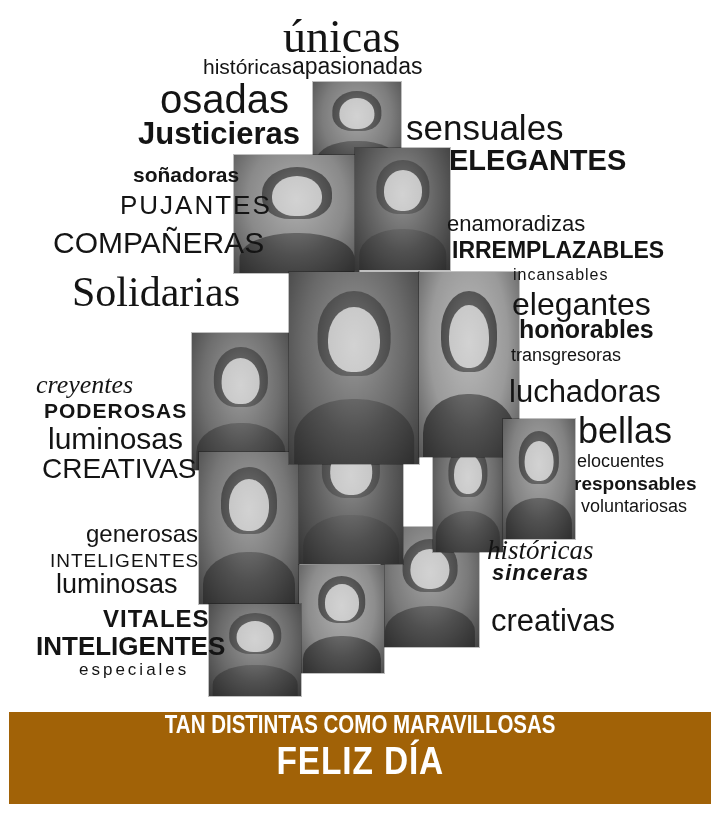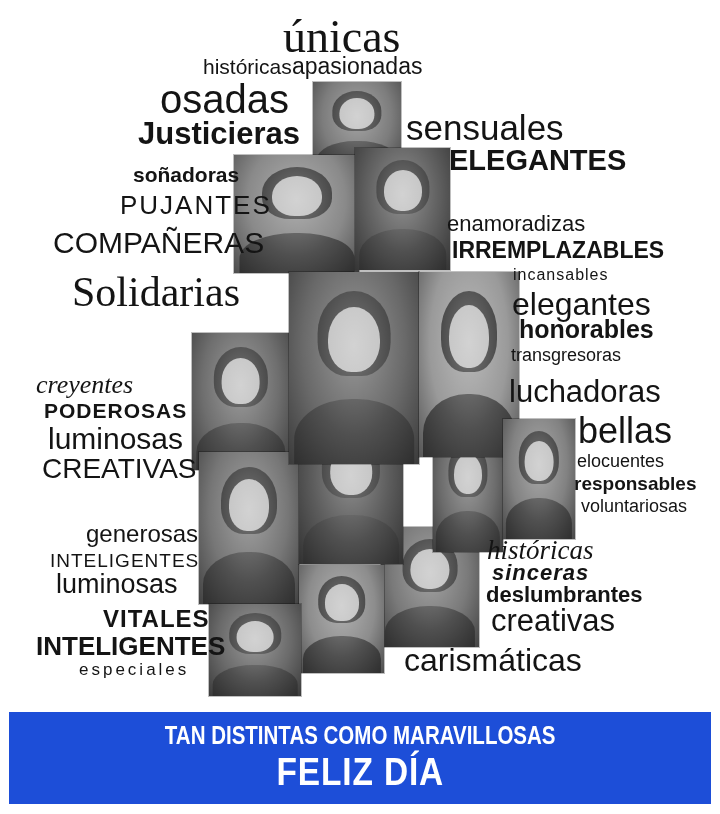--- a/index.html
+++ b/index.html
@@ -67,25 +67,25 @@
     color: #141414;
   }
 
   
   .banner {
     position: absolute;
     left: 9px;
     top: 712px;
     width: 702px;
     height: 92px;
-    background: #1d4ed8;
+    background: #a16207;
     display: flex;
     flex-direction: column;
     align-items: center;
-    justify-content: center;
+    justify-content: flex-start;
   }
   .banner-line1 {
     color: #ffffff;
     font-family: "Liberation Sans", sans-serif;
     font-weight: bold;
     font-size: 25px;
     letter-spacing: 0px;
     transform: scaleX(0.82);
     line-height: 1;
   }
@@ -217,19 +217,17 @@
     <div class="word" style="left: 578px; top: 413px; font-size: 36px; font-weight: 400; font-style: normal; font-family: &quot;Liberation Sans&quot;, sans-serif; letter-spacing: 0px; z-index: 20;">bellas</div>
     <div class="word" style="left: 42px; top: 455px; font-size: 28px; font-weight: 400; font-style: normal; font-family: &quot;Liberation Sans&quot;, sans-serif; letter-spacing: 0px; z-index: 20;">CREATIVAS</div>
     <div class="word" style="left: 577px; top: 452px; font-size: 18px; font-weight: 400; font-style: normal; font-family: &quot;Liberation Sans&quot;, sans-serif; letter-spacing: 0px; z-index: 20;">elocuentes</div>
     <div class="word" style="left: 574px; top: 474px; font-size: 19px; font-weight: bold; font-style: normal; font-family: &quot;Liberation Sans&quot;, sans-serif; letter-spacing: 0px; z-index: 20;">responsables</div>
     <div class="word" style="left: 581px; top: 497px; font-size: 18px; font-weight: 400; font-style: normal; font-family: &quot;Liberation Sans&quot;, sans-serif; letter-spacing: 0px; z-index: 20;">voluntariosas</div>
     <div class="word" style="left: 86px; top: 522px; font-size: 24px; font-weight: 400; font-style: normal; font-family: &quot;Liberation Sans&quot;, sans-serif; letter-spacing: 0px; z-index: 20;">generosas</div>
     <div class="word" style="left: 50px; top: 551px; font-size: 19px; font-weight: 400; font-style: normal; font-family: &quot;Liberation Sans&quot;, sans-serif; letter-spacing: 1px; z-index: 20;">INTELIGENTES</div>
     <div class="word" style="left: 487px; top: 537px; font-size: 27px; font-weight: 400; font-style: italic; font-family: &quot;Liberation Serif&quot;, serif; letter-spacing: 0px; z-index: 20;">históricas</div>
     <div class="word" style="left: 56px; top: 571px; font-size: 27px; font-weight: 400; font-style: normal; font-family: &quot;Liberation Sans&quot;, sans-serif; letter-spacing: 0px; z-index: 20;">luminosas</div>
     <div class="word" style="left: 492px; top: 562px; font-size: 22px; font-weight: bold; font-style: italic; font-family: &quot;Liberation Sans&quot;, sans-serif; letter-spacing: 1px; z-index: 20;">sinceras</div>
-    <div class="word" style="left: 486px; top: 584px; font-size: 22px; font-weight: bold; font-style: normal; font-family: &quot;Liberation Sans&quot;, sans-serif; letter-spacing: 0px; z-index: 20;">deslumbrantes</div>
     <div class="word" style="left: 103px; top: 607px; font-size: 24px; font-weight: bold; font-style: normal; font-family: &quot;Liberation Sans&quot;, sans-serif; letter-spacing: 1px; z-index: 20;">VITALES</div>
     <div class="word" style="left: 491px; top: 605px; font-size: 31px; font-weight: 400; font-style: normal; font-family: &quot;Liberation Sans&quot;, sans-serif; letter-spacing: 0px; z-index: 20;">creativas</div>
     <div class="word" style="left: 36px; top: 633px; font-size: 26px; font-weight: bold; font-style: normal; font-family: &quot;Liberation Sans&quot;, sans-serif; letter-spacing: 0px; z-index: 20;">INTELIGENTES</div>
-    <div class="word" style="left: 404px; top: 644px; font-size: 32px; font-weight: 400; font-style: normal; font-family: &quot;Liberation Sans&quot;, sans-serif; letter-spacing: 0px; z-index: 20;">carismáticas</div>
     <div class="word" style="left: 79px; top: 661px; font-size: 17px; font-weight: 400; font-style: normal; font-family: &quot;Liberation Sans&quot;, sans-serif; letter-spacing: 3px; z-index: 20;">especiales</div>
   </div>
 
 </body></html>

